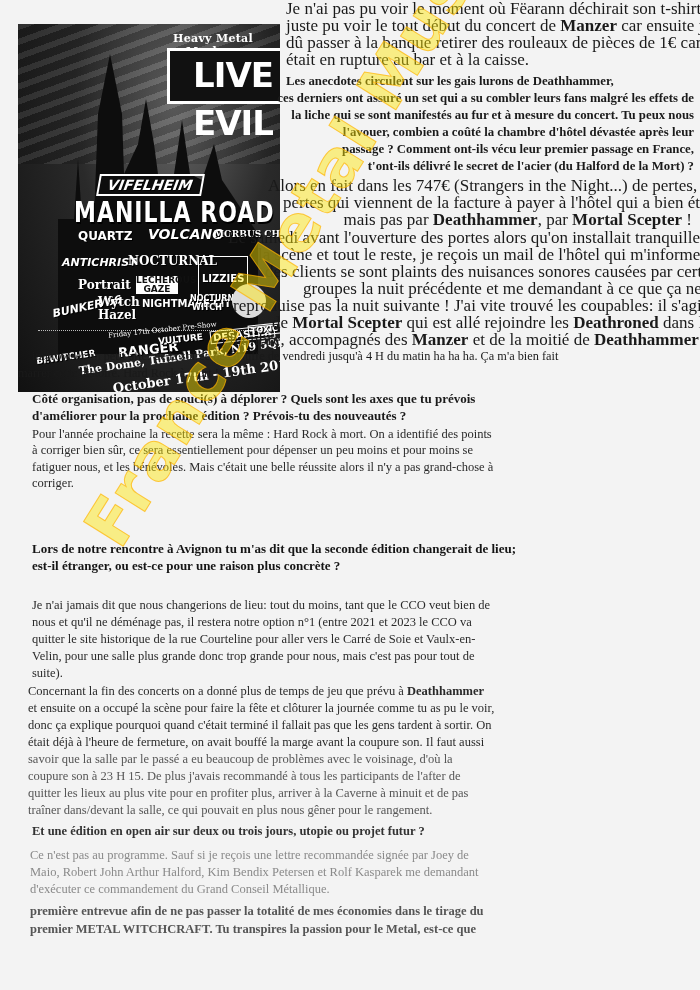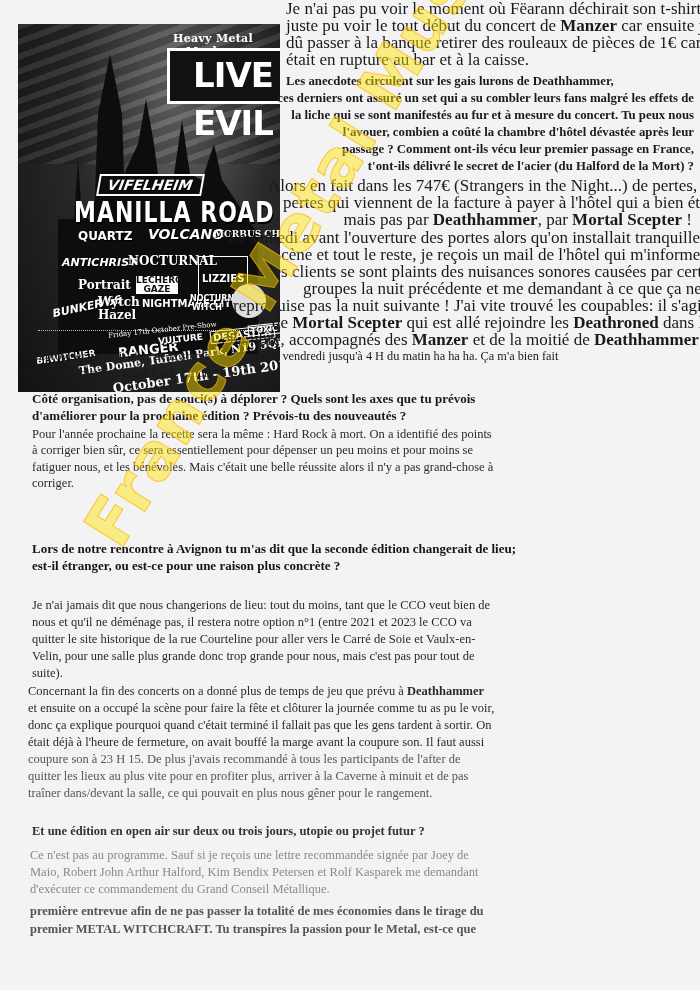--- a/index.html
+++ b/index.html
@@ -179,20 +179,21 @@
     <div>quitter le site historique de la rue Courteline pour aller vers le Carré de Soie et Vaulx-en-</div>
     <div>Velin, pour une salle plus grande donc trop grande pour nous, mais c'est pas pour tout de</div>
     <div>suite).</div>
   </div>
 
   <div class="answer" style="left:28px; top:683px; width:590px; line-height:17px;">
     <div><span>Concernant la fin des concerts on a donné plus de temps de jeu que prévu à </span><b>Deathhammer</b></div>
     <div>et ensuite on a occupé la scène pour faire la fête et clôturer la journée comme tu as pu le voir,</div>
     <div>donc ça explique pourquoi quand c'était terminé il fallait pas que les gens tardent à sortir. On</div>
     <div>était déjà à l'heure de fermeture, on avait bouffé la marge avant la coupure son. Il faut aussi</div>
+    <div class="faded2">savoir que la salle par le passé a eu beaucoup de problèmes avec le voisinage, d'où la</div>
     <div class="faded2">coupure son à 23 H 15. De plus j'avais recommandé à tous les participants de l'after de</div>
     <div class="faded2">quitter les lieux au plus vite pour en profiter plus, arriver à la Caverne à minuit et de pas</div>
     <div class="faded2">traîner dans/devant la salle, ce qui pouvait en plus nous gêner pour le rangement.</div>
   </div>
 
   <div class="wrap-line bold" style="left:32px; top:823px; font-size:12.5px; color:#333;">Et une édition en open air sur deux ou trois jours, utopie ou projet futur ?</div>
 
   <div class="answer faded" style="left:30px; top:847px; width:580px; line-height:17px;">
     <div>Ce n'est pas au programme. Sauf si je reçois une lettre recommandée signée par Joey de</div>
     <div>Maio, Robert John Arthur Halford, Kim Bendix Petersen et Rolf Kasparek me demandant</div>

